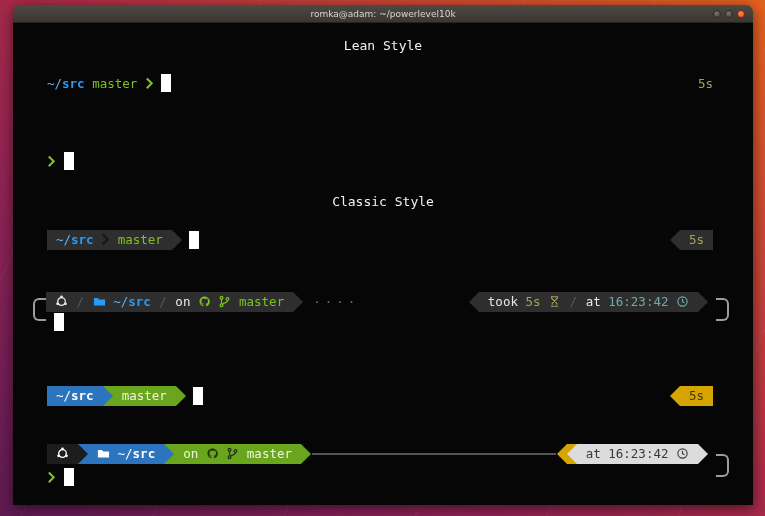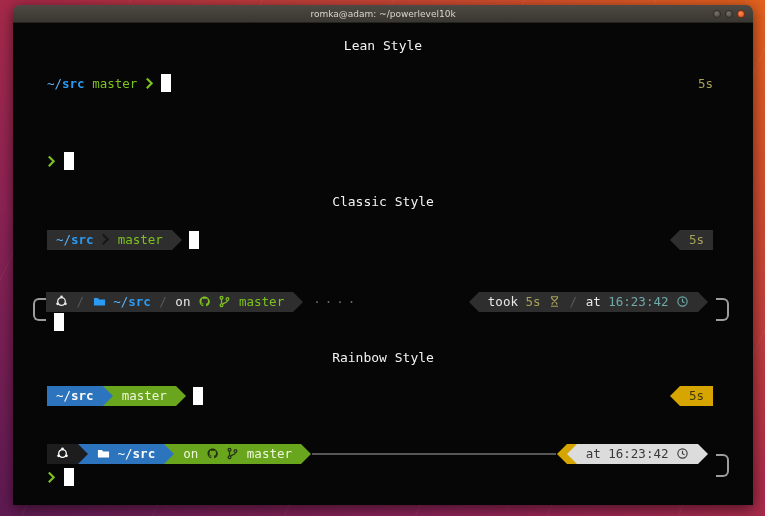--- a/index.html
+++ b/index.html
@@ -195,23 +195,20 @@
             </span>
           </span>
           <span class="tr r" style="--c:var(--grey-seg)"></span>
         </div>
         <div class="blkline" style="left:13px;top:24px">
           <span style="width:8px"></span>
           <span class="cur"></span>
         </div>
       </div>
 
-      <div class="row heading" style="top:325px">
-        <span>Rainbow Style</span>
-      </div>
 
       <div class="row" style="top:363px">
         <span class="grp flexline">
           <span class="seg white" style="background:var(--blue-seg)">
             <span>~/</span><span class="b">src</span>
           </span>
           <span class="sep" style="background:var(--green-seg)">
               <span class="tr r" style="--c:var(--blue-seg)"></span>
             </span>
           <span class="seg ltxt" style="background:var(--green-seg)">

